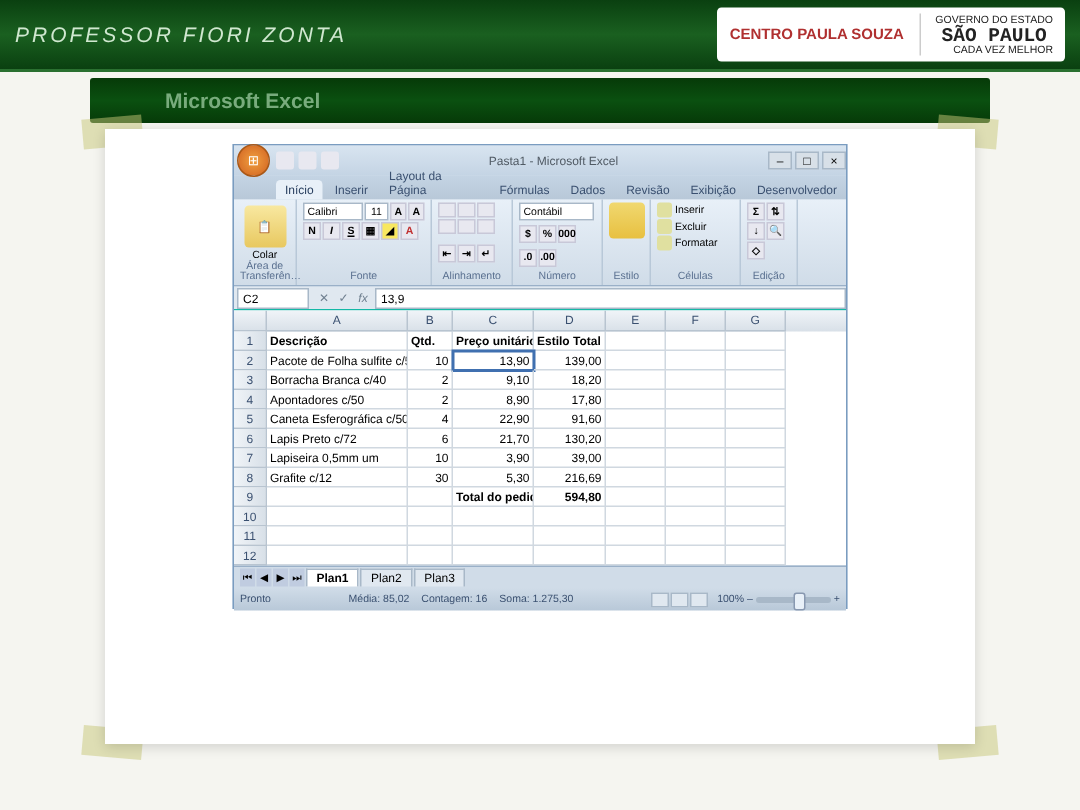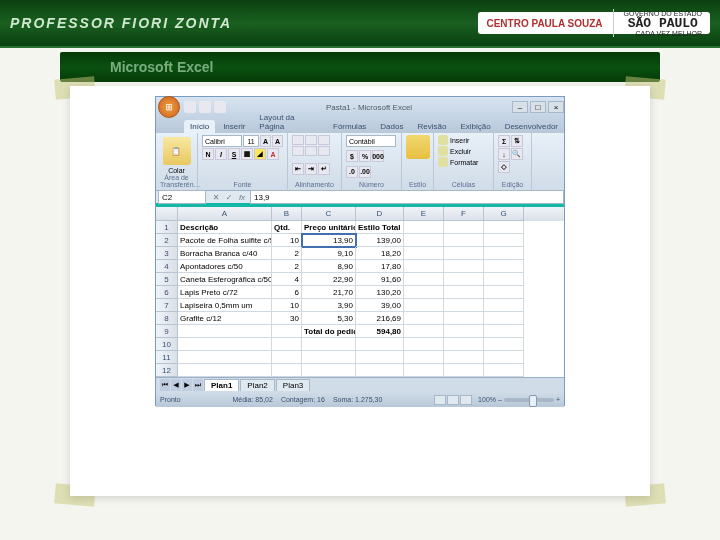--- a/index.html
+++ b/index.html
@@ -1,21 +1,21 @@
 <!DOCTYPE html>
 <html><head>
 <meta charset="utf-8">
 <style>
   * { margin: 0; padding: 0; box-sizing: border-box; font-family: Tahoma, Arial, sans-serif; }
   body { width: 720px; height: 540px; background: #f5f5f0; overflow: hidden; position: relative; }
   
   
   .top-header { height: 48px; background: linear-gradient(to bottom, #0a4010, #1a6020, #0a4010); display: flex; align-items: center; justify-content: space-between; padding: 0 10px; border-bottom: 2px solid #2a7030; }
-  .prof-label { color: #d0e8d0; font-size: 14px; font-style: italic; font-weight: bold; letter-spacing: 2px; }
-  .logos { display: flex; align-items: center; gap: 10px; background: #fff; padding: 2px 8px; border-radius: 3px; height: 22px; }
+  .prof-label { color: #d0e8d0; font-size: 14px; font-style: italic; font-weight: normal; letter-spacing: 2px; }
+  .logos { display: flex; align-items: center; gap: 10px; background: #fff; padding: 2px 8px; border-radius: 3px; height: 36px; }
   .logo-cps { font-size: 10px; color: #b03030; font-weight: bold; }
   .logo-sp { font-size: 9px; color: #222; text-align: center; line-height: 1; }
   .logo-sp .big { font-size: 13px; font-weight: bold; font-family: Liberation Mono, monospace; }
   .logo-gov { font-size: 7px; color: #222; text-align: right; line-height: 1; }
   
   
   .sub-banner { height: 30px; background: linear-gradient(to bottom, #063a08, #0a5010, #063a08); margin: 4px 60px 2px 60px; border-radius: 2px; display: flex; align-items: center; padding-left: 50px; font-weight: bold; }
   .sub-banner span { color: #a8d4ac; font-size: 14px; opacity: 0.7; }
   
   
@@ -58,21 +58,21 @@
   .align-grid { display: grid; grid-template-columns: repeat(3, 12px); gap: 1px; }
   .align-cell { width: 12px; height: 10px; background: #e8e8f0; border: 1px solid #c8c8d8; cursor: pointer; }
   .num-fmt { width: 50px; height: 12px; background: #fff; border: 1px solid #a8b8c8; font-size: 7px; line-height: 11px; padding: 0 2px; }
   .style-btn { width: 24px; height: 24px; background: linear-gradient(to bottom, #f0d870, #e8c040); border-radius: 3px; cursor: pointer; }
   .cells-btns { display: flex; flex-direction: column; gap: 1px; font-size: 7px; }
   .cells-btn { display: flex; align-items: center; gap: 2px; cursor: pointer; }
   .cells-btn .ico { width: 10px; height: 10px; background: #e0e0a0; border-radius: 2px; }
   .edit-btns { display: flex; flex-direction: column; gap: 1px; }
   
   
-  .formula-bar { height: 16px; background: #e0e8f0; border-bottom: 4px solid #14b8a6; display: flex; align-items: center; }
+  .formula-bar { height: 16px; background: #e0e8f0; border-bottom: 1px solid #14b8a6; display: flex; align-items: center; }
   .name-box { width: 48px; height: 14px; background: #fff; border: 1px solid #a8b8c8; font-size: 8px; padding: 0 3px; line-height: 13px; margin: 0 2px; }
   .fb-btns { display: flex; gap: 1px; margin: 0 2px; }
   .fb-btn { width: 12px; height: 12px; display: inline-flex; align-items: center; justify-content: center; font-size: 8px; color: #708090; cursor: pointer; }
   .formula-input { flex: 1; height: 14px; background: #fff; border: 1px solid #a8b8c8; font-size: 8px; padding: 0 3px; line-height: 13px; }
   
   
   .grid-area { background: #fff; overflow: hidden; }
   .col-headers { display: flex; height: 14px; background: linear-gradient(to bottom, #f0f4f8, #d8e0e8); }
   .corner { width: 22px; border-right: 1px solid #b8c4d0; border-bottom: 1px solid #b8c4d0; }
   .col-header { border-right: 1px solid #b8c4d0; border-bottom: 1px solid #b8c4d0; text-align: center; font-size: 8px; color: #3a5070; line-height: 14px; cursor: pointer; }

